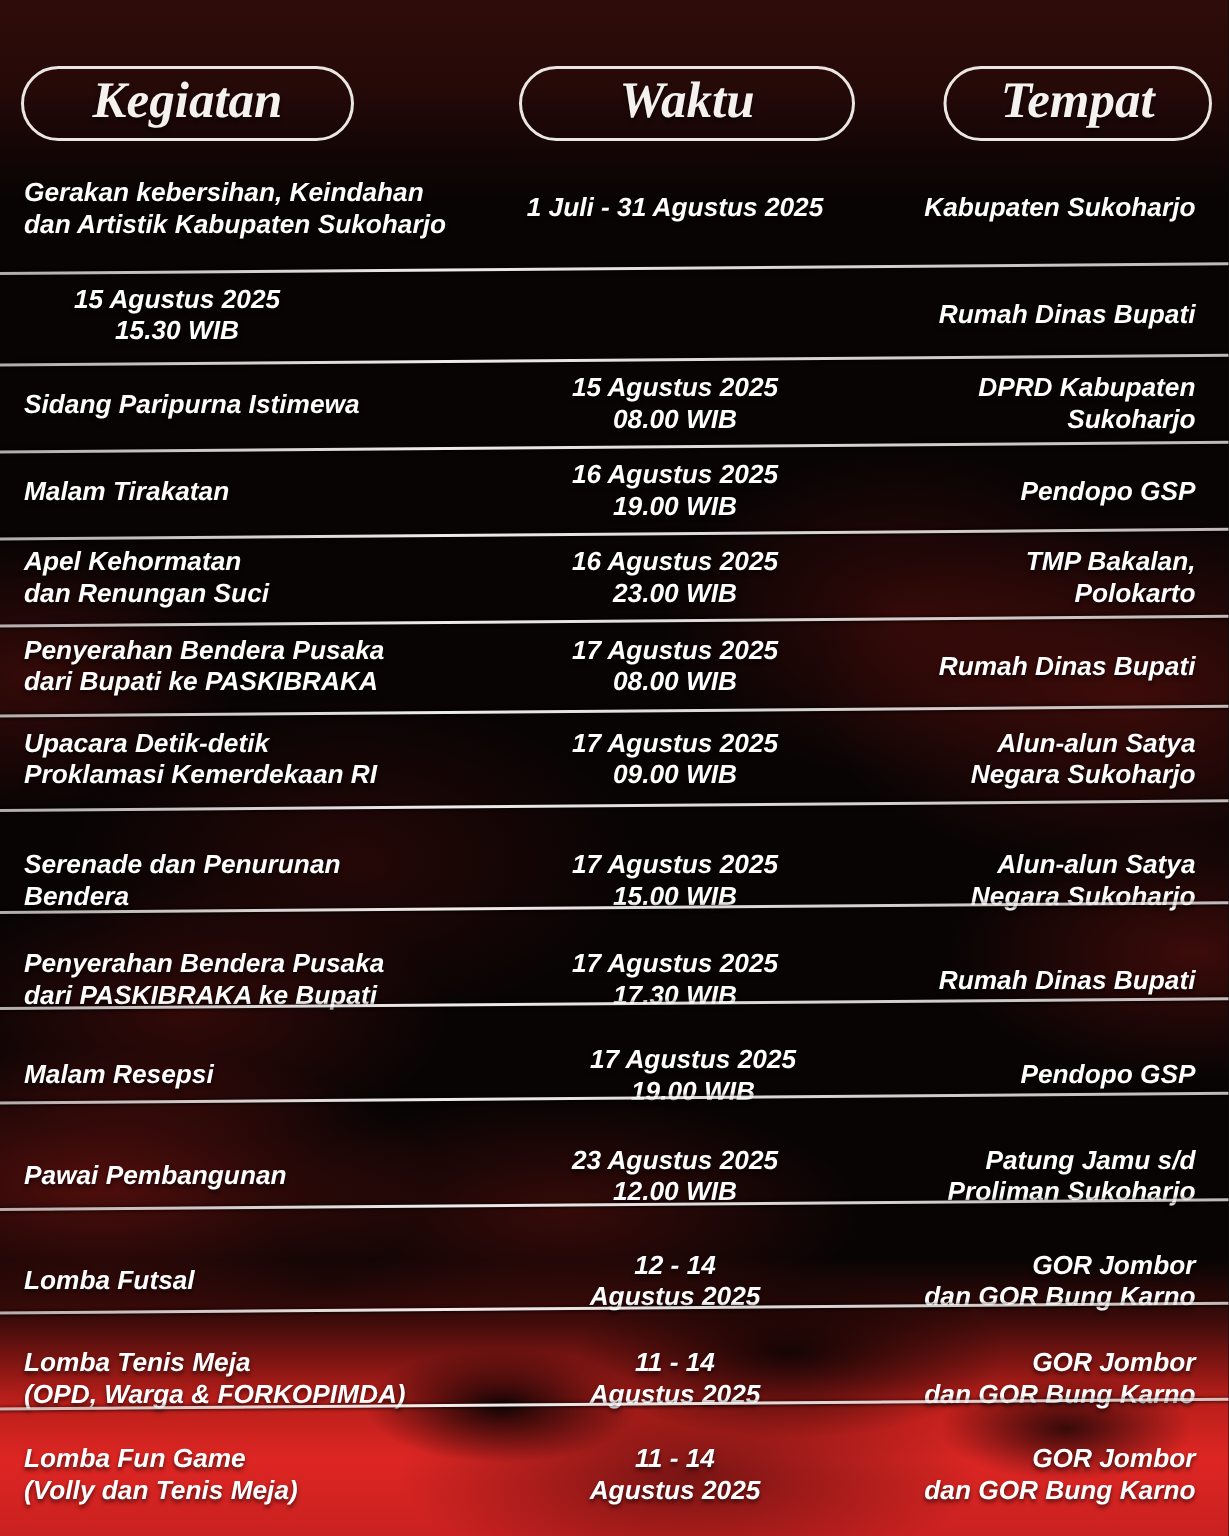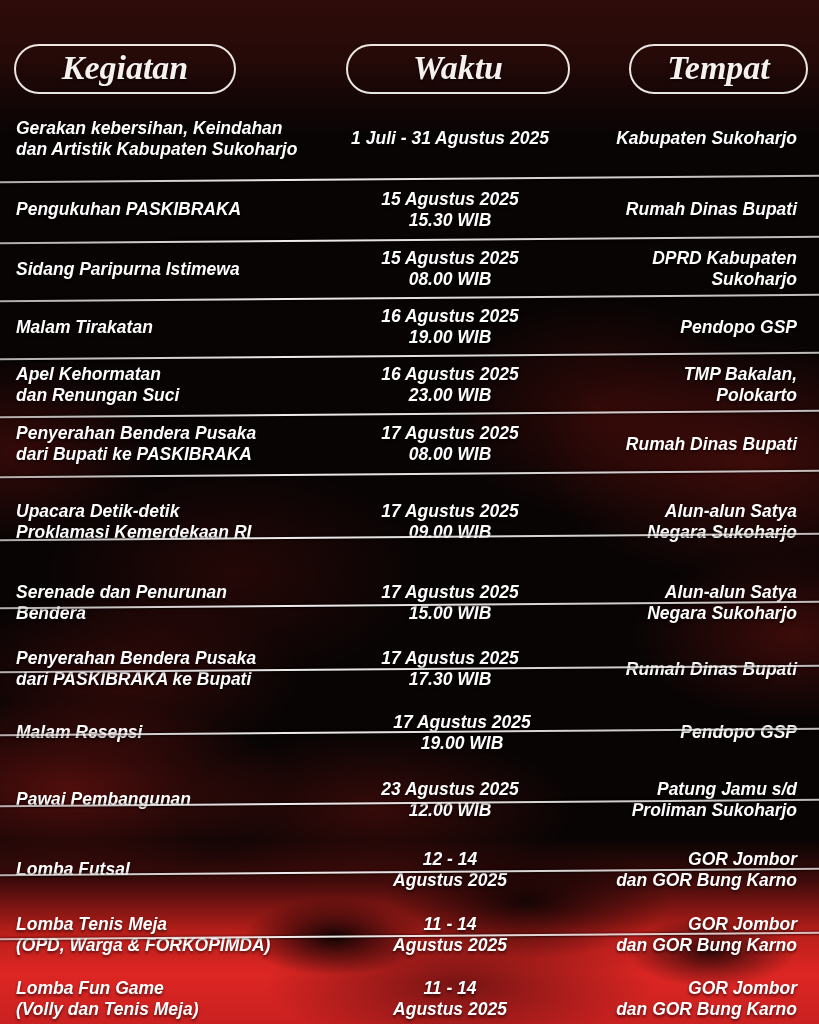--- a/index.html
+++ b/index.html
@@ -95,21 +95,20 @@
 
   <div class="rows" id="rows">
   <div class="row" style="height: 81px;">
     <div class="cell cell-kegiatan">Gerakan kebersihan, Keindahan
 dan Artistik Kabupaten Sukoharjo</div>
     <div class="cell cell-waktu">1 Juli - 31 Agustus 2025</div>
     <div class="cell cell-tempat">Kabupaten Sukoharjo</div>
   </div>
 
   <div class="row" style="height: 61px;">
-    <div class="cell cell-kegiatan">Pengukuhan PASKIBRAKA</div>
     <div class="cell cell-waktu">15 Agustus 2025
 15.30 WIB</div>
     <div class="cell cell-tempat">Rumah Dinas Bupati</div>
   </div>
 
   <div class="row" style="height: 58px;">
     <div class="cell cell-kegiatan">Sidang Paripurna Istimewa</div>
     <div class="cell cell-waktu">15 Agustus 2025
 08.00 WIB</div>
     <div class="cell cell-tempat">DPRD Kabupaten
@@ -133,21 +132,21 @@
   </div>
 
   <div class="row" style="height: 60px;">
     <div class="cell cell-kegiatan">Penyerahan Bendera Pusaka
 dari Bupati ke PASKIBRAKA</div>
     <div class="cell cell-waktu">17 Agustus 2025
 08.00 WIB</div>
     <div class="cell cell-tempat">Rumah Dinas Bupati</div>
   </div>
 
-  <div class="row" style="height: 63px; margin-top: 16px;">
+  <div class="row" style="height: 63px;">
     <div class="cell cell-kegiatan">Upacara Detik-detik
 Proklamasi Kemerdekaan RI</div>
     <div class="cell cell-waktu">17 Agustus 2025
 09.00 WIB</div>
     <div class="cell cell-tempat">Alun-alun Satya
 Negara Sukoharjo</div>
   </div>
 
   <div class="row" style="height: 68px; margin-top: 16px;">
     <div class="cell cell-kegiatan">Serenade dan Penurunan

